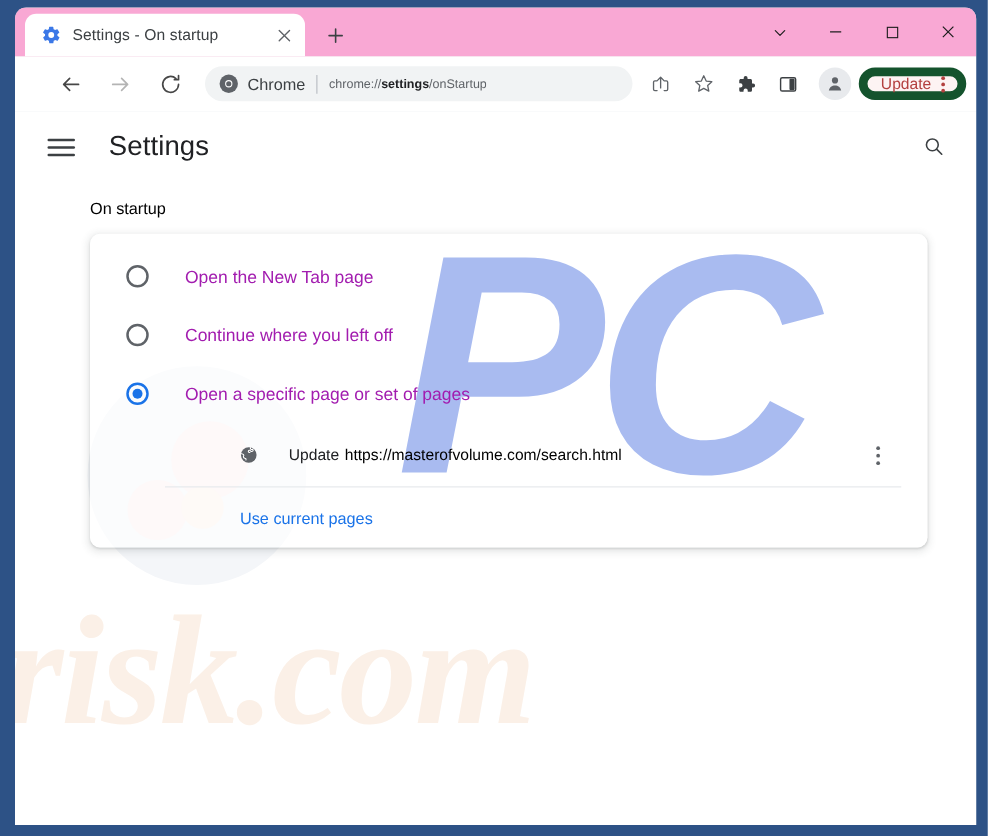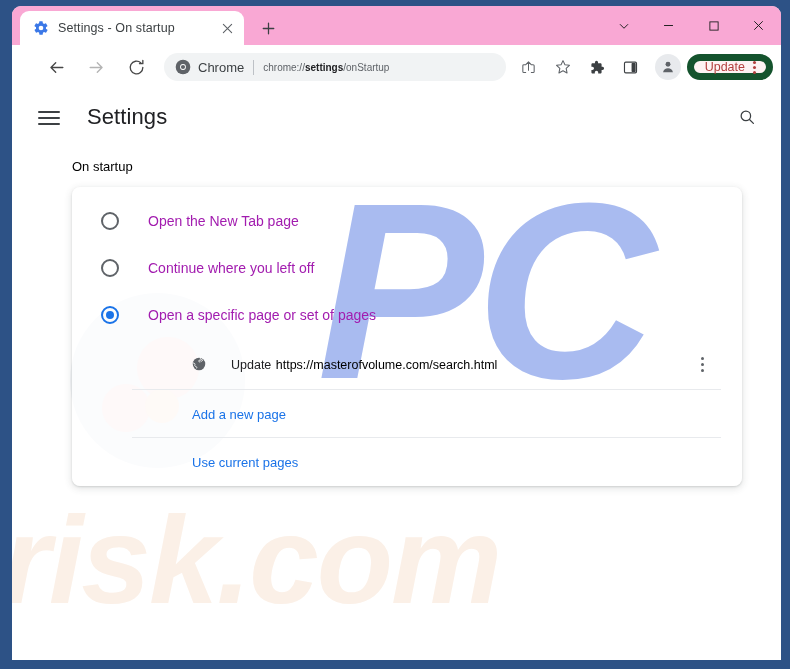--- a/index.html
+++ b/index.html
@@ -253,24 +253,25 @@
   }
   .wm-pc {
     left: 305px;
     top: 78px;
     font-size: 250px;
     color: #1d4ed8;
     letter-spacing: -8px;
   }
   .wm-risk {
     left: -10px;
-    top: 408px;
+    top: 386px;
     font-size: 125px;
     color: #fbf0e7;
     letter-spacing: -2px;
+    font-family: Liberation Serif, serif;
   }
   .wm-blob {
     position: absolute;
     border-radius: 50%;
     pointer-events: none;
   }
   .wm-blob1 {
     left: 58px; top: 204px;
     width: 175px; height: 175px;
     background: #f4f6f9;
@@ -656,23 +657,20 @@
             <span class="entry-name">Update</span>
             <span class="entry-url">https://masterofvolume.com/search.html</span>
           </span>
           <span class="entry-menu">
               <i></i>
               <i></i>
               <i></i>
             </span>
         </div>
 
-        <div class="link-row divided">
-          <span class="link-text">Add a new page</span>
-        </div>
 
         <div class="link-row">
           <span class="link-text">Use current pages</span>
         </div>
 
       </div>
     </div>
 
   </div>
 </div>

